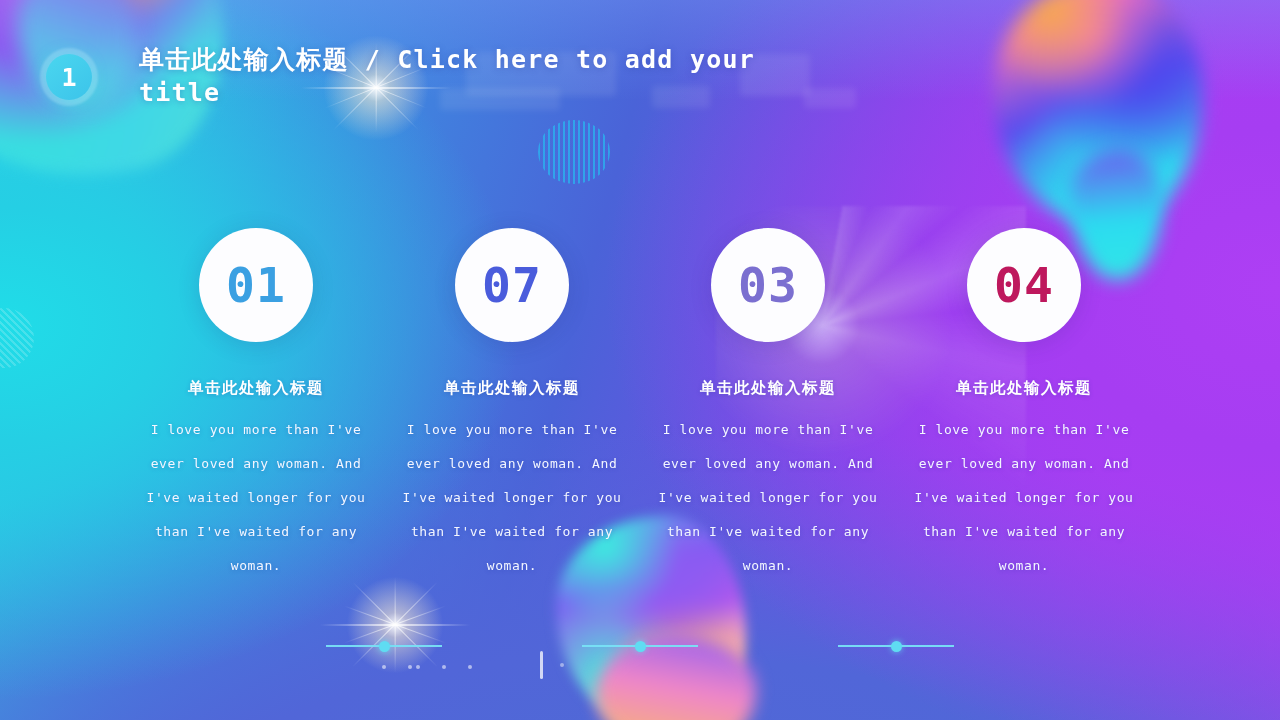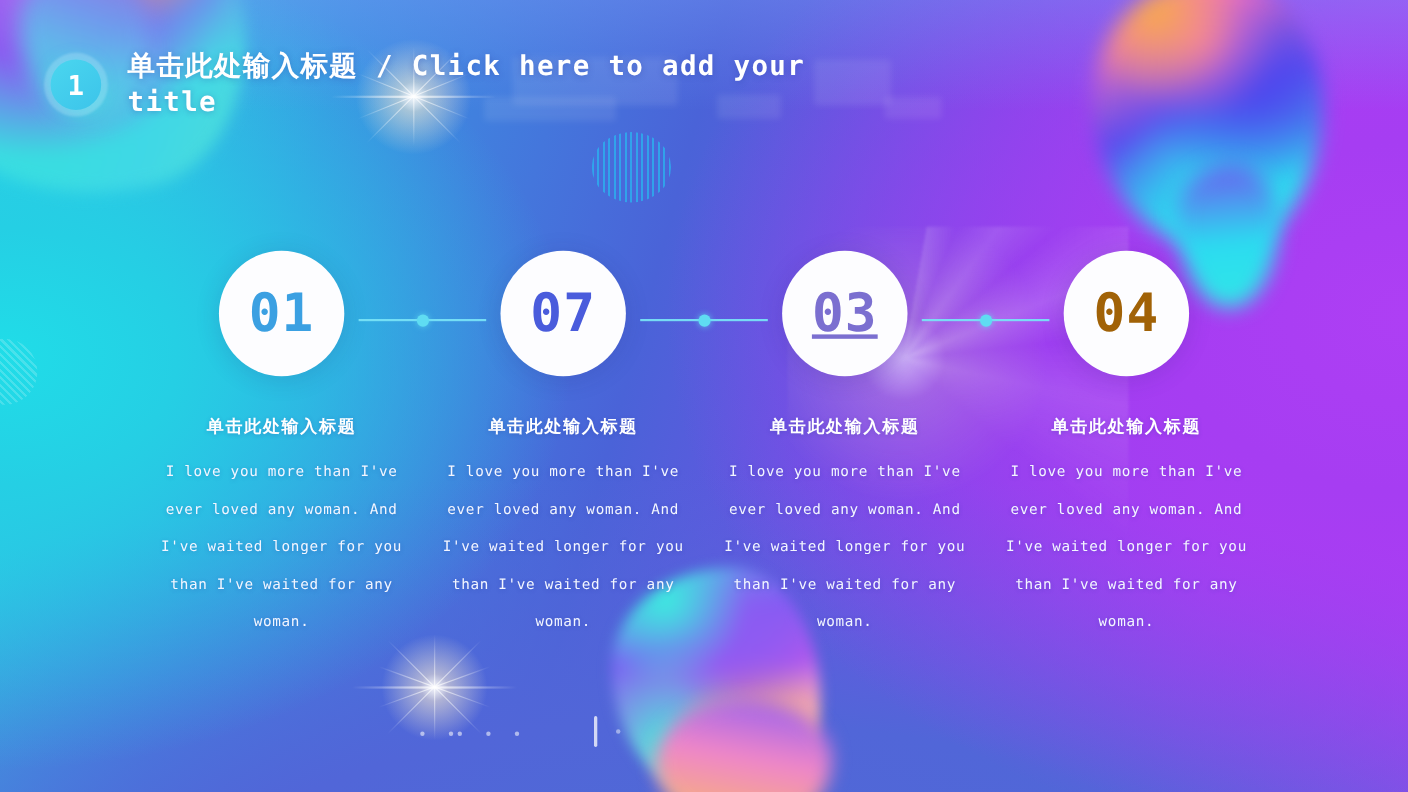--- a/index.html
+++ b/index.html
@@ -138,24 +138,25 @@
     position:absolute; left:6px; top:6px; width:46px; height:46px; border-radius:50%;
     background:linear-gradient(140deg,#4ad6ef 0%,#3cc4ea 100%);
     display:flex; align-items:center; justify-content:center;
     color:#ffffff; font-size:25px; font-weight:bold;
     box-shadow:0 0 14px rgba(90,220,245,0.55);
   }
   .title {
     color:#ffffff; font-size:25px; line-height:1.30; font-weight:bold;
     letter-spacing:1.2px; max-width:640px;
     text-shadow:0 1px 6px rgba(40,60,160,0.35);
-  }
-
-  
-  .steps { position:absolute; left:0; right:0; top:228px; display:flex; align-items:flex-start; justify-content:center; }
+    margin-left:23px;
+  }
+
+  
+  .steps { position:absolute; left:0; right:0; top:228px; display:flex; align-items:flex-end; justify-content:center; }
   .step { width:256px; display:flex; flex-direction:column; align-items:center; flex:none; }
   .circle {
     width:114px; height:114px; border-radius:50%;
     background:#fdfdff;
     display:flex; align-items:center; justify-content:center;
     font-size:48px; font-weight:bold; letter-spacing:1px;
     box-shadow:0 3px 22px rgba(40,40,120,0.16);
   }
   .connector { width:0; position:relative; }
   .conn-inner {
@@ -257,34 +258,34 @@
   </div>
 
   <div class="connector">
     <div class="conn-inner">
       <div class="conn-line"></div>
       <div class="conn-dot"></div>
     </div>
   </div>
 
   <div class="step">
-    <div class="circle" style="color: rgb(123, 111, 208); text-decoration: underline;">03</div>
+    <div class="circle" style="color: rgb(123, 111, 208);">03</div>
     <div class="step-head">单击此处输入标题</div>
     <div class="step-body">I love you more than I've ever loved any woman. And I've waited longer for you than I've waited for any woman.</div>
   </div>
 
   <div class="connector">
     <div class="conn-inner">
       <div class="conn-line"></div>
       <div class="conn-dot"></div>
     </div>
   </div>
 
   <div class="step">
-    <div class="circle" style="color: #a16207;">04</div>
+    <div class="circle" style="color: #be185d;">04</div>
     <div class="step-head">单击此处输入标题</div>
     <div class="step-body">I love you more than I've ever loved any woman. And I've waited longer for you than I've waited for any woman.</div>
   </div>
 
 </div>
 
 <div class="dots">
   <div class="dot"></div>
   <div class="dot pair"></div>
   <div class="dot" style="margin-left:8px;"></div>

